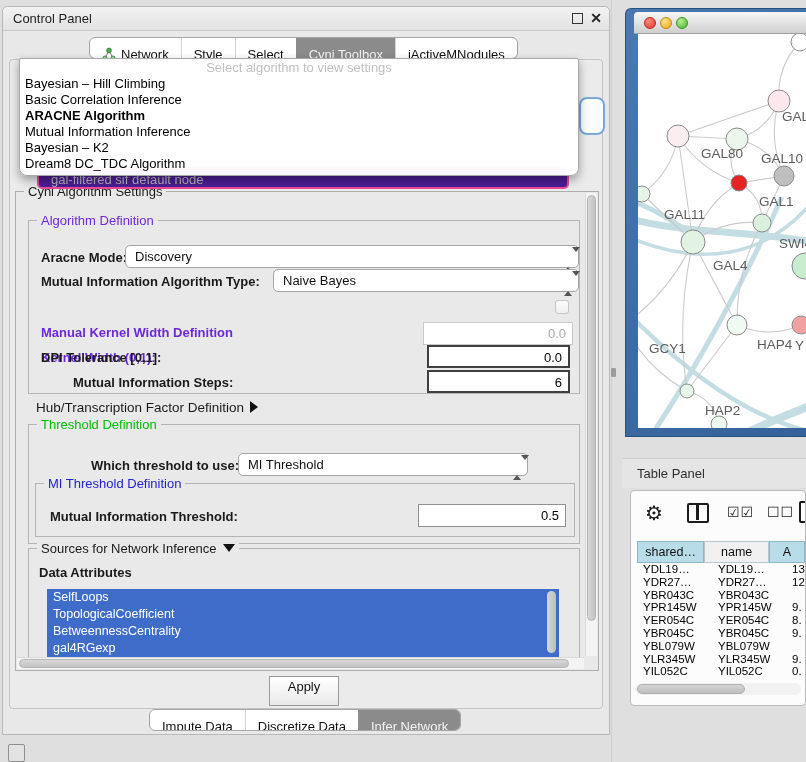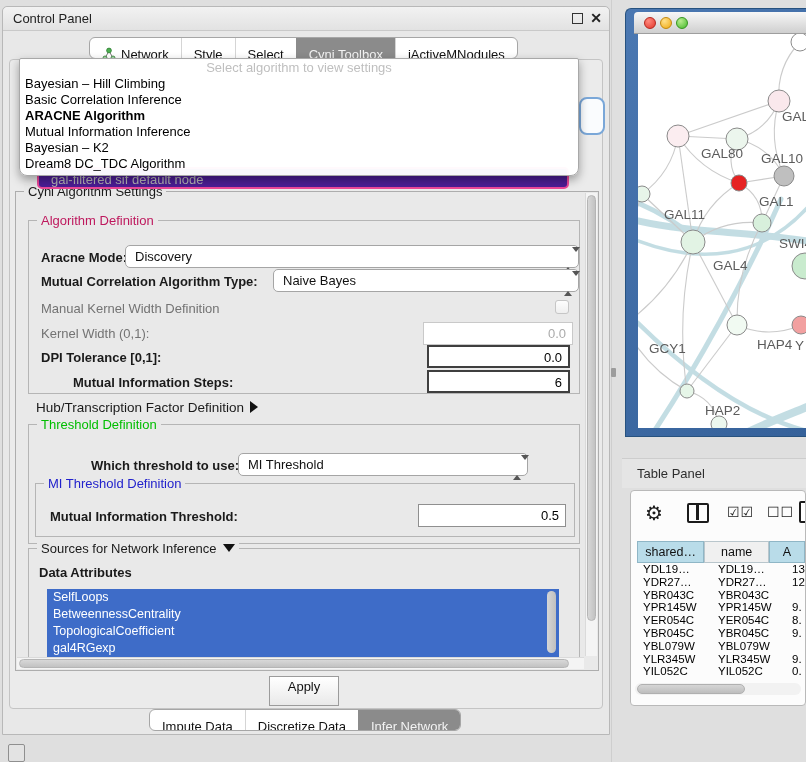--- a/index.html
+++ b/index.html
@@ -52,31 +52,31 @@
   .settings > .grouplabel { left:8px; color:#1A1A1A; }
   .vscroll { position:absolute; right:1px; top:1px; width:12px; bottom:14px; background:#F4F4F4; border-left:1px solid #DADADA; }
   .vscroll .thumb { position:absolute; left:1px; right:1px; top:2px; height:92%; border-radius:5px;
                     background:linear-gradient(90deg,#D8D8D8,#C2C2C2); border:1px solid #B5B5B5; }
   .hscroll { position:absolute; left:1px; right:14px; bottom:1px; height:12px; background:#F4F4F4; border-top:1px solid #DADADA; }
   .hscroll .thumb { position:absolute; top:1px; bottom:1px; left:2px; width:97%; border-radius:5px;
                     background:linear-gradient(#D8D8D8,#C2C2C2); border:1px solid #B5B5B5; }
 
   .group { position:absolute; border:1px solid #B5B5B5; }
   .g-algdef { left:12px; top:28px; width:552px; height:174px; }
-  .g-algdef > .grouplabel { left:8px; color:#be185d; }
+  .g-algdef > .grouplabel { left:8px; color:#6d28d9; }
   .g-thresh { left:12px; top:232px; width:552px; height:120px; }
   .g-thresh > .grouplabel { left:8px; color:#00BE00; }
   .g-mithr { left:6px; top:58px; width:540px; height:54px; }
   .g-mithr > .grouplabel { left:8px; color:#2222CC; }
   .g-sources { left:12px; top:356px; width:552px; height:120px; border-bottom:none; }
   .g-sources > .grouplabel { left:8px; color:#1A1A1A; }
 
   .lbl { position:absolute; font-size:13px; color:#1A1A1A; white-space:nowrap; }
   .lbl.b { font-weight:bold; }
-  .lbl.dis { color:#737373; font-weight:normal; }
+  .lbl.dis { color:#6d28d9; font-weight:bold;margin-top:24px; }
 
   .combo { position:absolute; height:23px; background:#FFF; border:1px solid #A5A5A5; border-radius:5px;
            font-size:13px; color:#111; line-height:21px; padding-left:9px; }
   .combo .arrows { position:absolute; right:5px; top:3px; width:9px; }
   .combo .arrows .up { width:0; height:0; border-left:4px solid transparent; border-right:4px solid transparent;
                        border-bottom:5px solid #555; margin-bottom:3px; }
   .combo .arrows .dn { width:0; height:0; border-left:4px solid transparent; border-right:4px solid transparent;
                        border-top:5px solid #555; }
 
   .field { position:absolute; height:23px; background:#FFF; font-size:13px; text-align:right;
@@ -202,21 +202,21 @@
   <div class="settings">
     <span class="grouplabel">Cyni Algorithm Settings</span>
 
     <div class="group g-algdef">
       <span class="grouplabel">Algorithm Definition</span>
       <span class="lbl b" style="left:12px; top:29px;">Aracne Mode:</span>
       <div class="combo" style="left:96px; top:24px; width:454px;">
         <span>Discovery</span>
         <span class="arrows"><span class="up"></span><span class="dn"></span></span>
       </div>
-      <span class="lbl b" style="left:12px; top:53px;">Mutual Correlation Algorithm Type:</span>
+      <span class="lbl b" style="left:12px; top:53px;">Mutual Information Algorithm Type:</span>
       <div class="combo" style="left:244px; top:48px; width:306px;">
         <span>Naive Bayes</span>
         <span class="arrows"><span class="up"></span><span class="dn"></span></span>
       </div>
       <span class="lbl dis" style="left:12px; top:80px;">Manual Kernel Width Definition</span>
       <span class="checkbox" style="left:526px; top:79px;"></span>
       <span class="lbl dis" style="left:12px; top:105px;">Kernel Width (0,1):</span>
       <div class="field dis" style="left:394px; top:101px; width:150px;">0.0</div>
       <span class="lbl b" style="left:12px; top:129px;">DPI Tolerance [0,1]:</span>
       <div class="field heavy" style="left:398px; top:124px; width:143px;">0.0</div>
@@ -241,22 +241,22 @@
         <div class="field light" style="left:382px; top:20px; width:148px;">0.5</div>
       </div>
     </div>
 
     <div class="group g-sources">
       <span class="grouplabel"><span>Sources for Network Inference</span><span class="tri-down"></span></span>
       <span class="lbl b" style="left:10px; top:16px;">Data Attributes</span>
       <div class="attr-list">
         <div id="attr-items">
             <div class="li">SelfLoops</div>
+            <div class="li">TopologicalCoefficient</div>
             <div class="li">BetweennessCentrality</div>
-            <div class="li">TopologicalCoefficient</div>
             <div class="li">gal4RGexp</div>
           </div>
         <div class="attr-scroll"></div>
       </div>
     </div>
 
     <div class="vscroll">
         <div class="thumb"></div>
       </div>
     <div class="hscroll">

